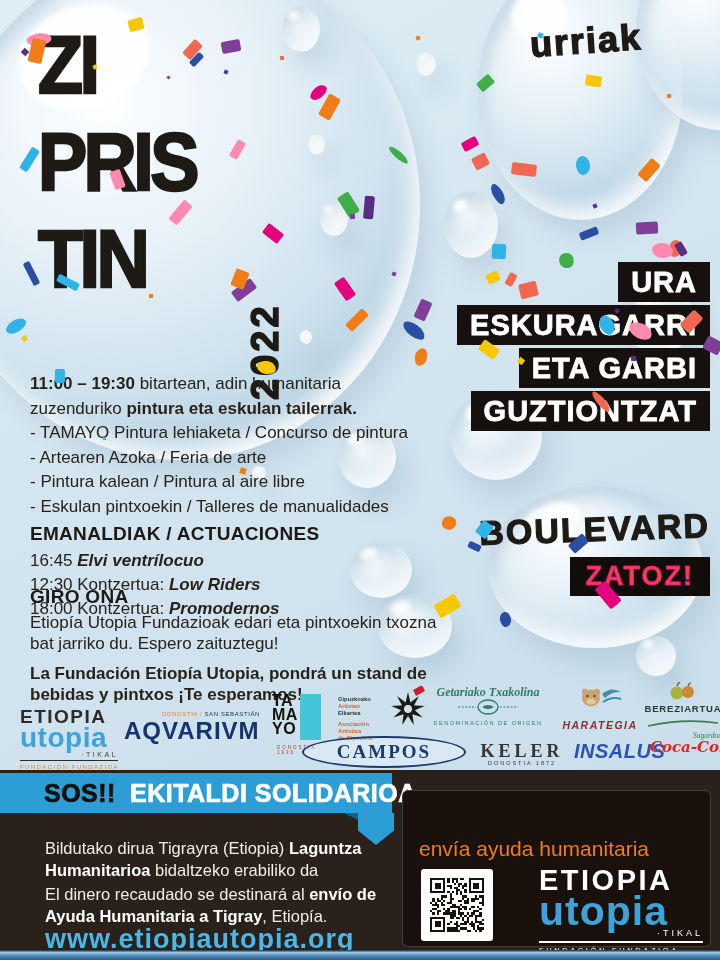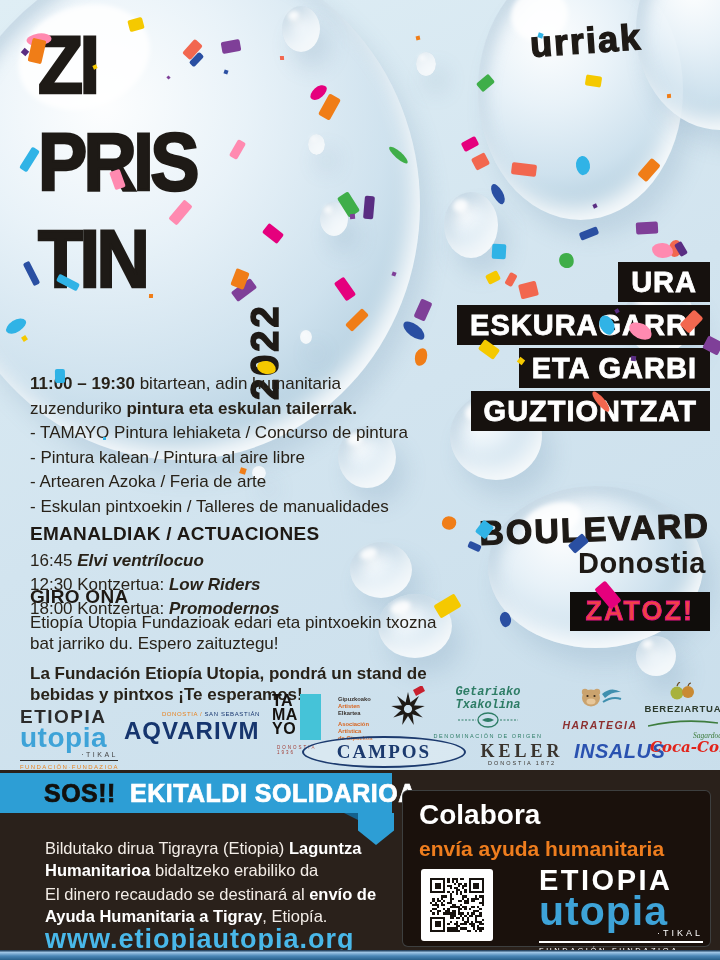--- a/index.html
+++ b/index.html
@@ -51,21 +51,21 @@
   .sp-aqv .top .o{color:#e8821e;}
   .sp-aqv .name{font-weight:700;font-size:24px;letter-spacing:1px;line-height:26px;}
   .sp-tamayo{display:flex;align-items:flex-start;}
   .sp-tamayo .letters{font-weight:700;font-size:16px;line-height:14px;letter-spacing:0.5px;color:#15110e;}
   .sp-tamayo .block{width:21px;height:46px;background:#45c3d8;margin-left:2px;}
   .sp-tamayo-foot{position:absolute;left:277px;top:745px;width:58px;font-size:4.5px;letter-spacing:2px;color:#a03a32;}
   .sp-gip{font-size:5.8px;line-height:7px;color:#3a3430;font-weight:700;}
   .sp-gip .o{color:#d8641e;}
   .sp-gip .gap{height:4px;}
   .sp-txa{text-align:center;color:#2e7d66;width:112px;}
-  .sp-txa .name{font-family:Liberation Mono, monospace;font-style:italic;font-weight:700;font-size:12px;line-height:13px;}
+  .sp-txa .name{font-family:Liberation Serif, serif;font-style:italic;font-weight:700;font-size:12px;line-height:13px;}
   .sp-txa .foot{font-size:5.5px;letter-spacing:1.5px;margin-top:1px;}
   .sp-har{text-align:center;width:100px;}
   .sp-har .name{font-weight:700;font-size:10.5px;letter-spacing:1.5px;color:#8c2f2f;margin-top:1px;}
   .sp-ber{width:78px;text-align:center;color:#2c3a2c;}
   .sp-ber .name{font-weight:700;font-size:9.5px;letter-spacing:0.8px;line-height:10px;}
   .sp-ber .sub{font-family:"Liberation Serif",serif;font-style:italic;font-size:7.5px;color:#3e7d3e;text-align:right;line-height:8px;}
   .sp-campos{width:160px;height:28px;border:2.5px solid #1c3a6e;border-radius:50%;display:flex;align-items:center;justify-content:center;
     font-family:"Liberation Serif","DejaVu Serif",serif;font-weight:700;font-size:19px;letter-spacing:2px;color:#1c3a6e;background:rgba(255,255,255,0.25);}
   .sp-keler{text-align:center;color:#3a342e;}
   .sp-keler .name{font-family:"Liberation Serif","DejaVu Serif",serif;font-weight:700;font-size:18px;letter-spacing:4px;line-height:18px;}
@@ -80,21 +80,21 @@
   .sos-title{font-weight:700;font-size:25px;color:#ffffff;margin-left:14px;letter-spacing:0.5px;-webkit-text-stroke:0.7px #fff;white-space:nowrap;}
   .sos-fold-dark{position:absolute;left:344px;top:43px;width:26px;height:13px;background:#14618c;clip-path:polygon(0 0,100% 0,100% 100%);}
   .sos-flag{position:absolute;left:358px;top:43px;width:36px;height:32px;background:#2d9ed5;clip-path:polygon(0 0,100% 0,100% 55%,50% 100%,0 55%);}
   .sol-p{position:absolute;left:45px;width:348px;font-size:16.5px;line-height:22px;color:#f3ede7;}
   .sol-p b{font-weight:700;color:#ffffff;}
   .sol-web{position:absolute;left:45px;top:154px;font-weight:700;font-size:27px;letter-spacing:1px;color:#49b8e9;}
   
   .collab{position:absolute;z-index:7;left:402px;top:790px;width:309px;height:157px;background:#1a110c;
     border:1px solid rgba(130,150,160,0.35);border-radius:6px;box-sizing:border-box;}
   .collab-title{position:absolute;left:16px;top:8px;font-weight:700;font-size:28px;color:#ffffff;}
-  .collab-sub{position:absolute;left:16px;top:46px;font-weight:700;font-size:21px;color:#ee7d1e;}
+  .collab-sub{position:absolute;left:16px;top:46px;font-weight:400;font-size:21px;color:#ee7d1e;}
   .qr{position:absolute;left:18px;top:78px;width:72px;height:72px;background:#ffffff;border-radius:3px;padding:5px;box-sizing:border-box;}
   .qr svg{display:block;width:100%;height:100%;}
   .clogo{position:absolute;left:136px;top:76px;width:164px;color:#ffffff;}
   .clogo .l1{font-weight:700;font-size:29px;letter-spacing:2.5px;line-height:27px;}
   .clogo .l2{font-weight:700;font-size:41px;letter-spacing:1px;line-height:34px;color:#3ea3d8;}
   .clogo .l3{font-size:9px;letter-spacing:3px;text-align:right;line-height:11px;}
   .clogo .rule{border-top:2px solid #ffffff;margin:2px 0 3px 0;}
   .clogo .l4{font-size:7.5px;letter-spacing:2.6px;line-height:9px;}
   .bottom-accent{position:absolute;z-index:8;left:0;top:950px;width:720px;height:10px;
     background:linear-gradient(#0e2a46 0%,#9cc4e4 25%,#4a86b6 60%,#29618c 100%);}
@@ -221,22 +221,22 @@
   </div>
 
   <section class="workshops">
     <div>
       <b>11:00 – 19:30</b><span> bitartean, adin humanitaria</span>
     </div>
     <div>
       <span>zuzenduriko </span><b>pintura eta eskulan tailerrak.</b>
     </div>
     <div class="witem">- TAMAYO Pintura lehiaketa / Concurso de pintura</div>
+    <div class="witem">- Artearen Azoka / Feria de arte</div>
     <div class="witem">- Pintura kalean / Pintura al aire libre</div>
-    <div class="witem">- Artearen Azoka / Feria de arte</div>
     <div class="witem">- Eskulan pintxoekin / Talleres de manualidades</div>
   </section>
 
   <section class="shows">
     <div class="block-title">EMANALDIAK / ACTUACIONES</div>
     <div>
       <span>16:45</span>
       <span></span>
       <b><i>Elvi ventrílocuo</i></b>
     </div>
@@ -253,21 +253,20 @@
   </section>
 
   <section class="giro">
     <div class="block-title">GIRO ONA</div>
     <p>Etiopía Utopia Fundazioak edari eta pintxoekin txozna bat jarriko du. Espero zaituztegu!</p>
     <p><b>La Fundación Etiopía Utopia, pondrá un stand de bebidas y pintxos ¡Te esperamos!</b></p>
   </section>
 
   <section class="venue">
     <div class="venue-name">BOULEVARD</div>
-    <div class="venue-city">Donostia</div>
     <div class="venue-cta">ZATOZ!</div>
   </section>
 
   <div class="sponsor sp-etiopia" style="left:20px;top:708px;width:98px;">
     <div class="l1">ETIOPIA</div>
     <div class="l2">utopia</div>
     <div class="l3">·TIKAL</div>
     <div class="rule"></div>
     <div class="l4">FUNDACIÓN·FUNDAZIOA</div>
   </div>
@@ -382,21 +381,20 @@
     <p class="sol-p" style="top:50px;">
       <span>Bildutako dirua Tigrayra (Etiopia) </span><b>Laguntza Humanitarioa</b><span> bidaltzeko erabiliko da</span>
     </p>
     <p class="sol-p" style="top:96px;">
       <span>El dinero recaudado se destinará al </span><b>envío de Ayuda Humanitaria a Tigray</b><span>, Etiopía.</span>
     </p>
     <div class="sol-web">www.etiopiautopia.org</div>
   </section>
 
   <div class="collab">
-    <div class="collab-title">Colabora</div>
     <div class="collab-sub">envía ayuda humanitaria</div>
     <div class="qr">
       <svg id="qr-svg" viewBox="0 0 29 29" shape-rendering="crispEdges">
           <rect width="29" height="29" fill="#fff"></rect>
           <g fill="#17120e">
             <rect x="2" y="2" width="1" height="1"></rect>
             <rect x="3" y="2" width="1" height="1"></rect>
             <rect x="4" y="2" width="1" height="1"></rect>
             <rect x="5" y="2" width="1" height="1"></rect>
             <rect x="6" y="2" width="1" height="1"></rect>

